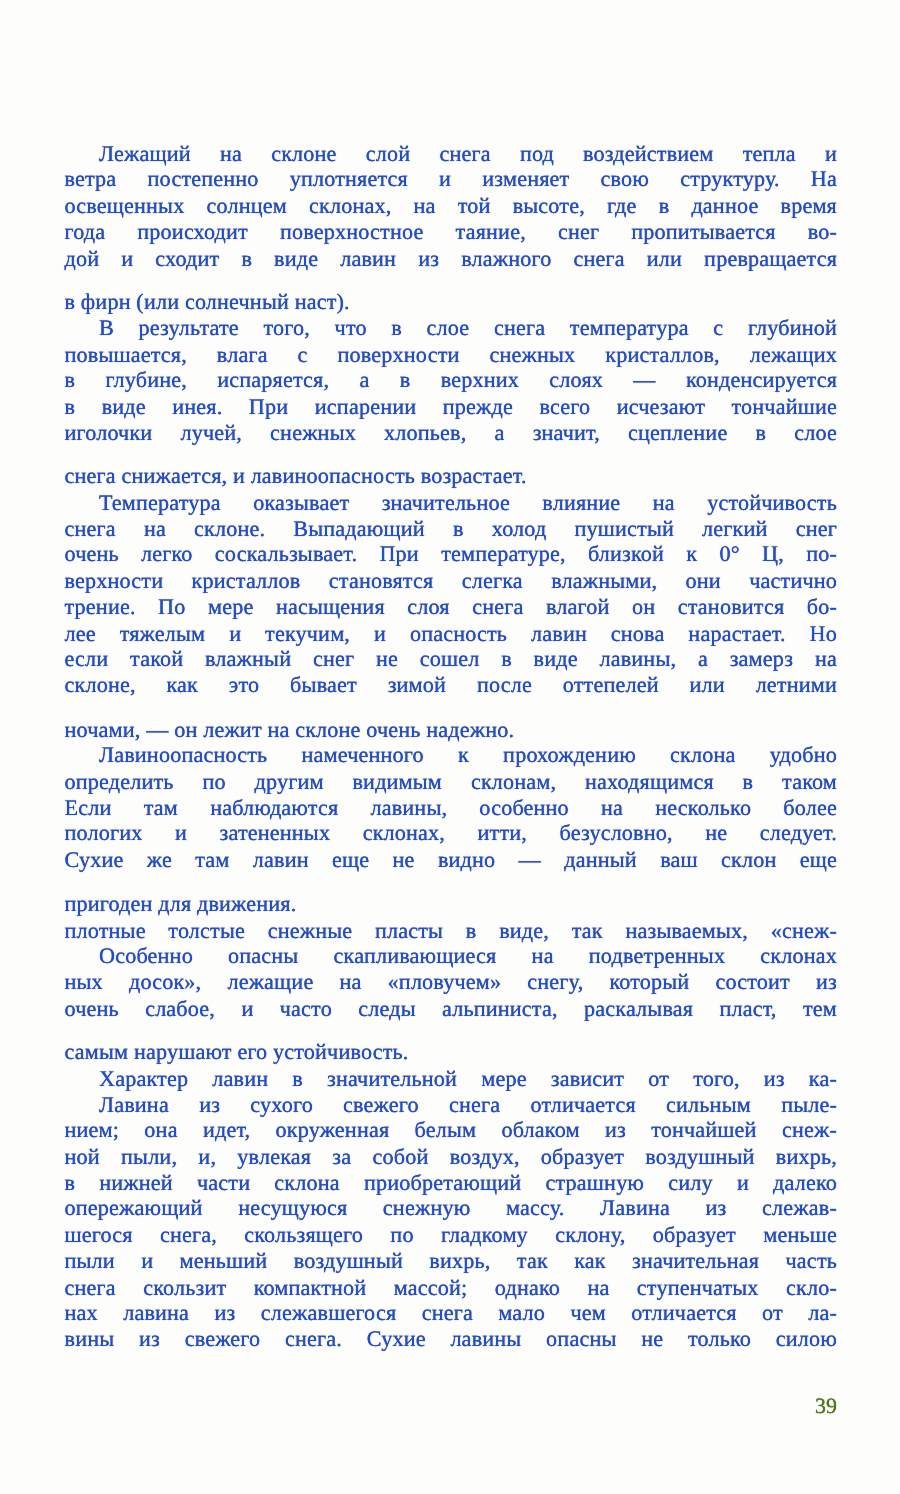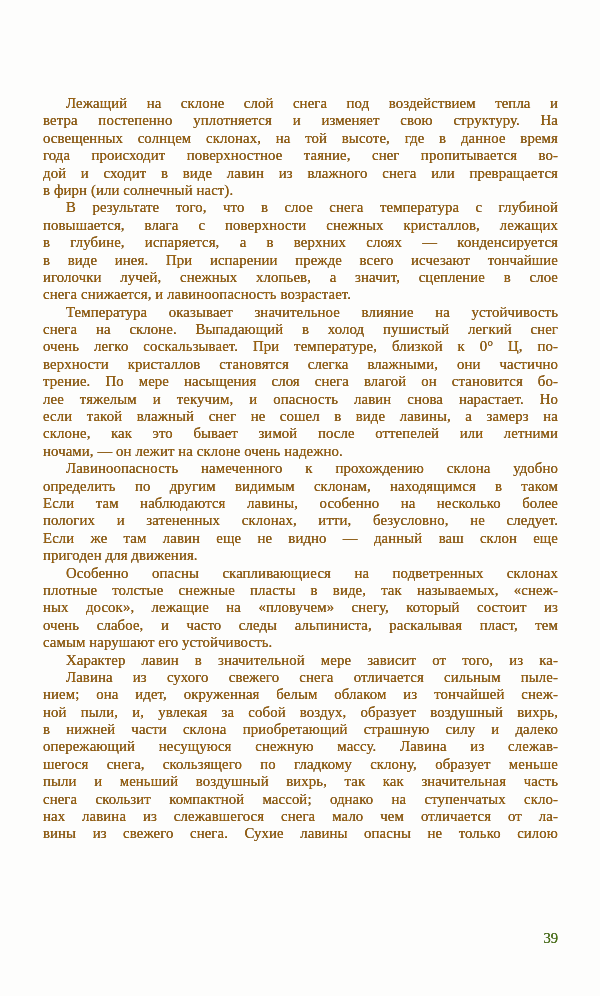--- a/index.html
+++ b/index.html
@@ -11,34 +11,34 @@
     overflow: hidden;
     font-family: "Liberation Serif", "DejaVu Serif", serif;
   }
   .text-block {
     position: absolute;
     left: 43px;
     top: 95px;
     width: 515px;
     font-size: 14.8px;
     line-height: 17.4px;
-    color: #a16207;
+    color: #1d4ed8;
     letter-spacing: 0.1px;
     text-shadow: 0 0 0.55px rgba(25,25,25,0.9);
     filter: blur(0.15px);
   }
   .paragraph { margin: 0; }
   .line {
     height: 17.4px;
     text-align: justify;
     text-align-last: justify;
     white-space: normal;
   }
   .line.indent { padding-left: 23px; }
-  .line.para-end { text-align-last: left; }
+  .line.para-end { text-align-last: left; margin-top: 12px; }
   .page-number {
     position: absolute;
     top: 930px;
     right: 42px;
     font-size: 14.6px;
     color: #4d7c0f;
     text-shadow: 0 0 0.55px rgba(25,25,25,0.9);
     filter: blur(0.15px);
   }
 </style>
@@ -72,26 +72,26 @@
         <div class="line">лее тяжелым и текучим, и опасность лавин снова нарастает. Но</div>
         <div class="line">если такой влажный снег не сошел в виде лавины, а замерз на</div>
         <div class="line">склоне, как это бывает зимой после оттепелей или летними</div>
         <div class="line para-end">ночами, — он лежит на склоне очень надежно.</div>
       </div>
       <div class="paragraph">
         <div class="line indent">Лавиноопасность намеченного к прохождению склона удобно</div>
         <div class="line">определить по другим видимым склонам, находящимся в таком</div>
         <div class="line">Если там наблюдаются лавины, особенно на несколько более</div>
         <div class="line">пологих и затененных склонах, итти, безусловно, не следует.</div>
-        <div class="line">Если же там лавин еще не видно — данный ваш склон еще</div>
+        <div class="line">Сухие же там лавин еще не видно — данный ваш склон еще</div>
         <div class="line para-end">пригоден для движения.</div>
       </div>
       <div class="paragraph">
+        <div class="line">плотные толстые снежные пласты в виде, так называемых, «снеж-</div>
         <div class="line indent">Особенно опасны скапливающиеся на подветренных склонах</div>
-        <div class="line">плотные толстые снежные пласты в виде, так называемых, «снеж-</div>
         <div class="line">ных досок», лежащие на «пловучем» снегу, который состоит из</div>
         <div class="line">очень слабое, и часто следы альпиниста, раскалывая пласт, тем</div>
         <div class="line para-end">самым нарушают его устойчивость.</div>
       </div>
       <div class="paragraph">
         <div class="line indent">Характер лавин в значительной мере зависит от того, из ка-</div>
       </div>
       <div class="paragraph">
         <div class="line indent">Лавина из сухого свежего снега отличается сильным пыле-</div>
         <div class="line">нием; она идет, окруженная белым облаком из тончайшей снеж-</div>

